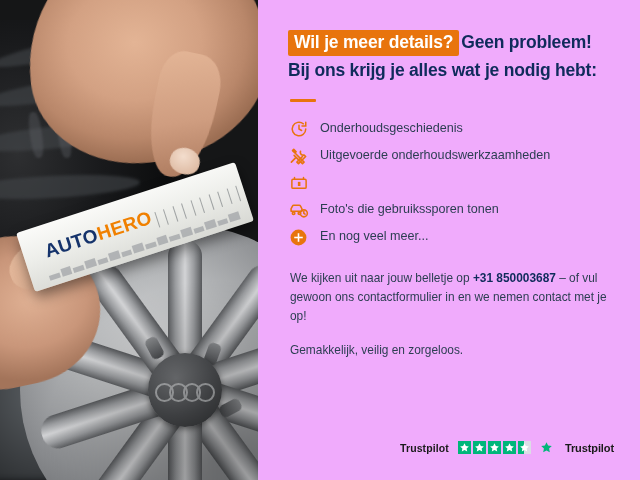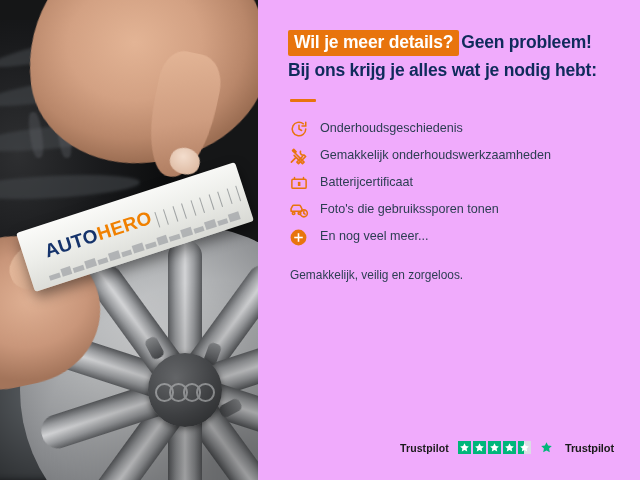--- a/index.html
+++ b/index.html
@@ -508,32 +508,31 @@
 
       <li class="feature-item">
         <span class="feature-icon">
           <svg width="19" height="19" viewBox="0 0 24 24" fill="none" stroke="currentColor" stroke-width="2.1" stroke-linecap="round" stroke-linejoin="round">
             <path d="M14.5 5.5a3.6 3.6 0 0 0 4.6 4.6L21 12l-9 9-2-2 7-7"></path>
             <path d="M6 3l3 3-1.5 1.5L4.5 4.5z"></path>
             <path d="M8.5 8.5L19 19l-2 2L6.5 10.5"></path>
             <path d="M3 19l5-5"></path>
           </svg>
         </span>
-        <span class="feature-label">Gemakkelijk onderhoudswerkzaamheden</span>
+        <span class="feature-label">Uitgevoerde onderhoudswerkzaamheden</span>
       </li>
 
       <li class="feature-item">
         <span class="feature-icon">
           <svg width="18" height="18" viewBox="0 0 24 24" fill="none" stroke="currentColor" stroke-width="2" stroke-linecap="round" stroke-linejoin="round">
             <rect x="2.5" y="7" width="19" height="12" rx="1.5"></rect>
             <path d="M6 4.5v2.5M18 4.5v2.5"></path>
             <rect x="10.5" y="10.5" width="3.4" height="5.5" fill="currentColor" stroke="none"></rect>
           </svg>
         </span>
-        <span class="feature-label">Batterijcertificaat</span>
       </li>
 
       <li class="feature-item">
         <span class="feature-icon">
           <svg width="20" height="20" viewBox="0 0 24 24" fill="none" stroke="currentColor" stroke-width="1.9" stroke-linecap="round" stroke-linejoin="round">
             <path d="M2.5 13.5h13v-3l-1.8-3.4a1.6 1.6 0 0 0-1.4-.9H5.7a1.6 1.6 0 0 0-1.4.9L2.5 10.5z"></path>
             <circle cx="5.5" cy="15.8" r="1.5"></circle>
             <circle cx="12.5" cy="15.8" r="1.5"></circle>
             <circle cx="17.8" cy="16" r="4.2"></circle>
             <path d="M17.8 13.8v2.2l1.5 1"></path>
@@ -548,20 +547,21 @@
           <svg width="19" height="19" viewBox="0 0 24 24" fill="currentColor">
             <circle cx="12" cy="12" r="10"></circle>
             <path d="M11 6.6h2v10.8h-2z" fill="#fff"></path>
             <path d="M6.6 11h10.8v2H6.6z" fill="#fff"></path>
           </svg>
         </span>
         <span class="feature-label">En nog veel meer...</span>
       </li>
     </ul>
 
+    <p class="body-copy"><span>We kijken uit naar jouw belletje op </span><b>+31 850003687</b><span> – of vul gewoon ons contactformulier in en we nemen contact met je op!</span></p>
 
     <p class="body-copy second">Gemakkelijk, veilig en zorgeloos.</p>
 
     <div class="trustpilot">
       <span class="tp-rating-word">Trustpilot</span>
       <span class="tp-stars">
         <span class="tp-star">
             <span class="fill" style="width:100%"></span>
           <svg width="11" height="11" viewBox="0 0 24 24" fill="#fff">
               <path d="M12 2.6l2.9 6.2 6.6.8-4.9 4.5 1.3 6.6L12 17.4 6.1 20.7l1.3-6.6L2.5 9.6l6.6-.8z"></path>

